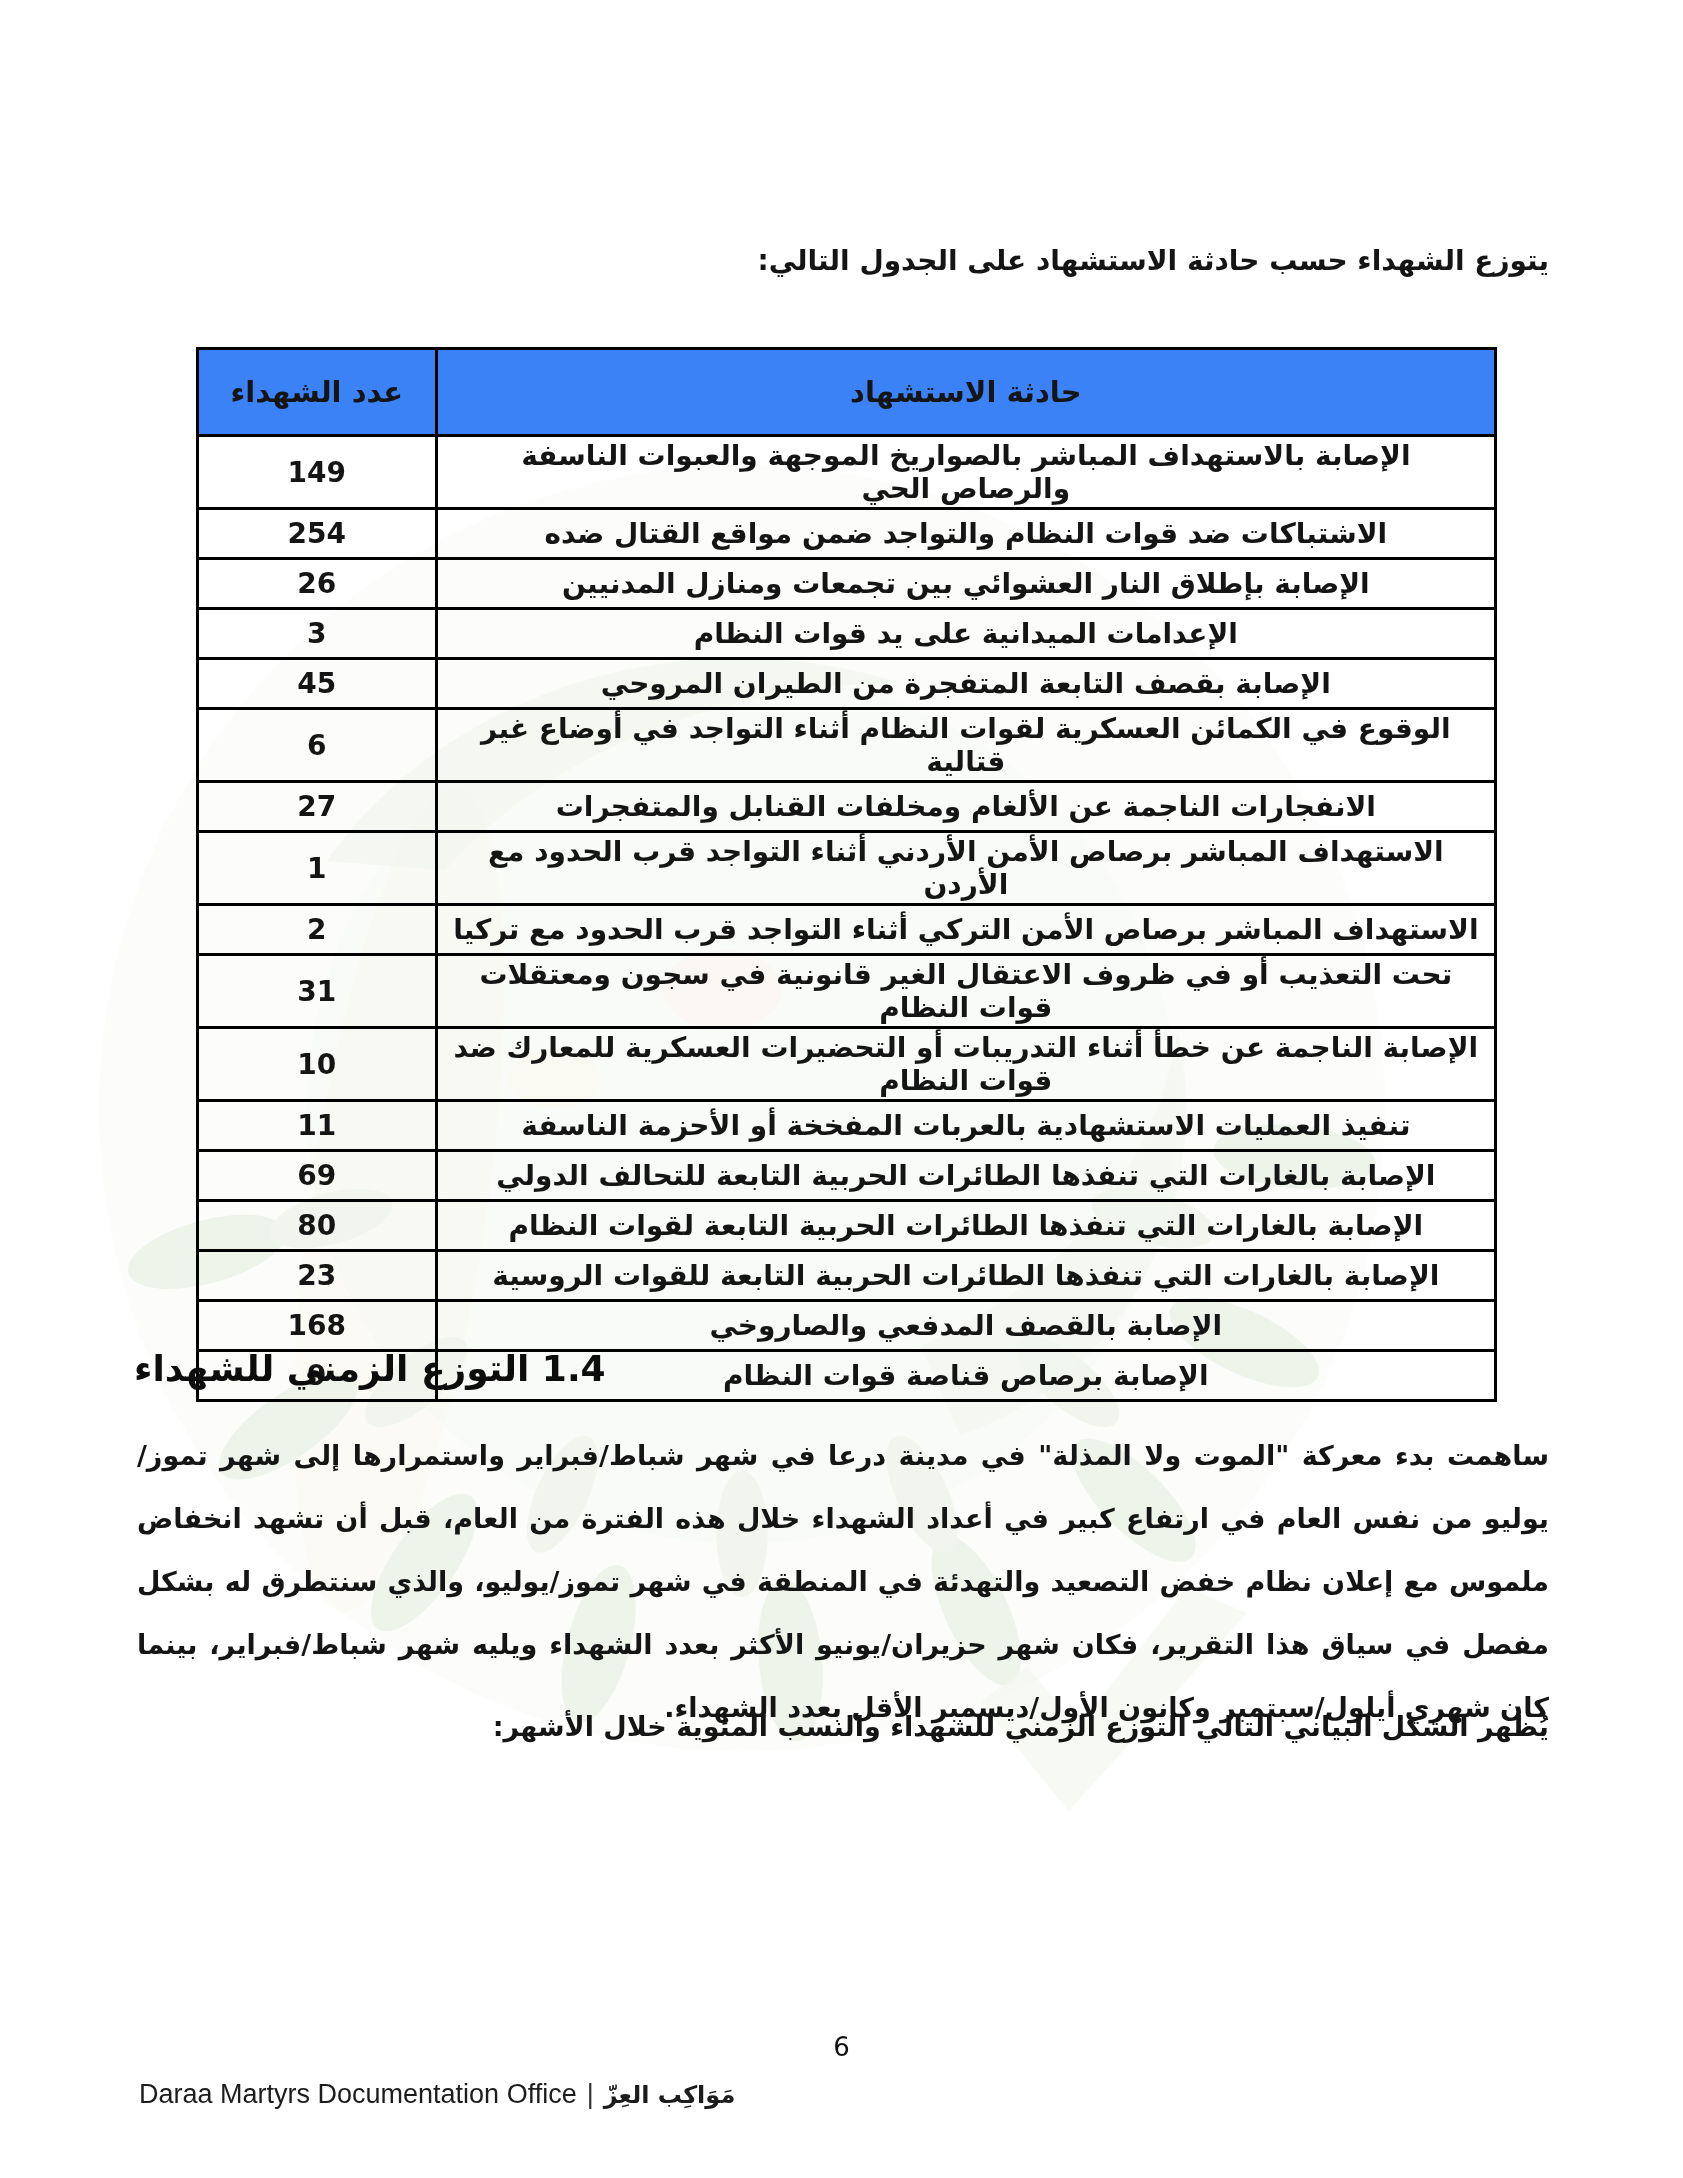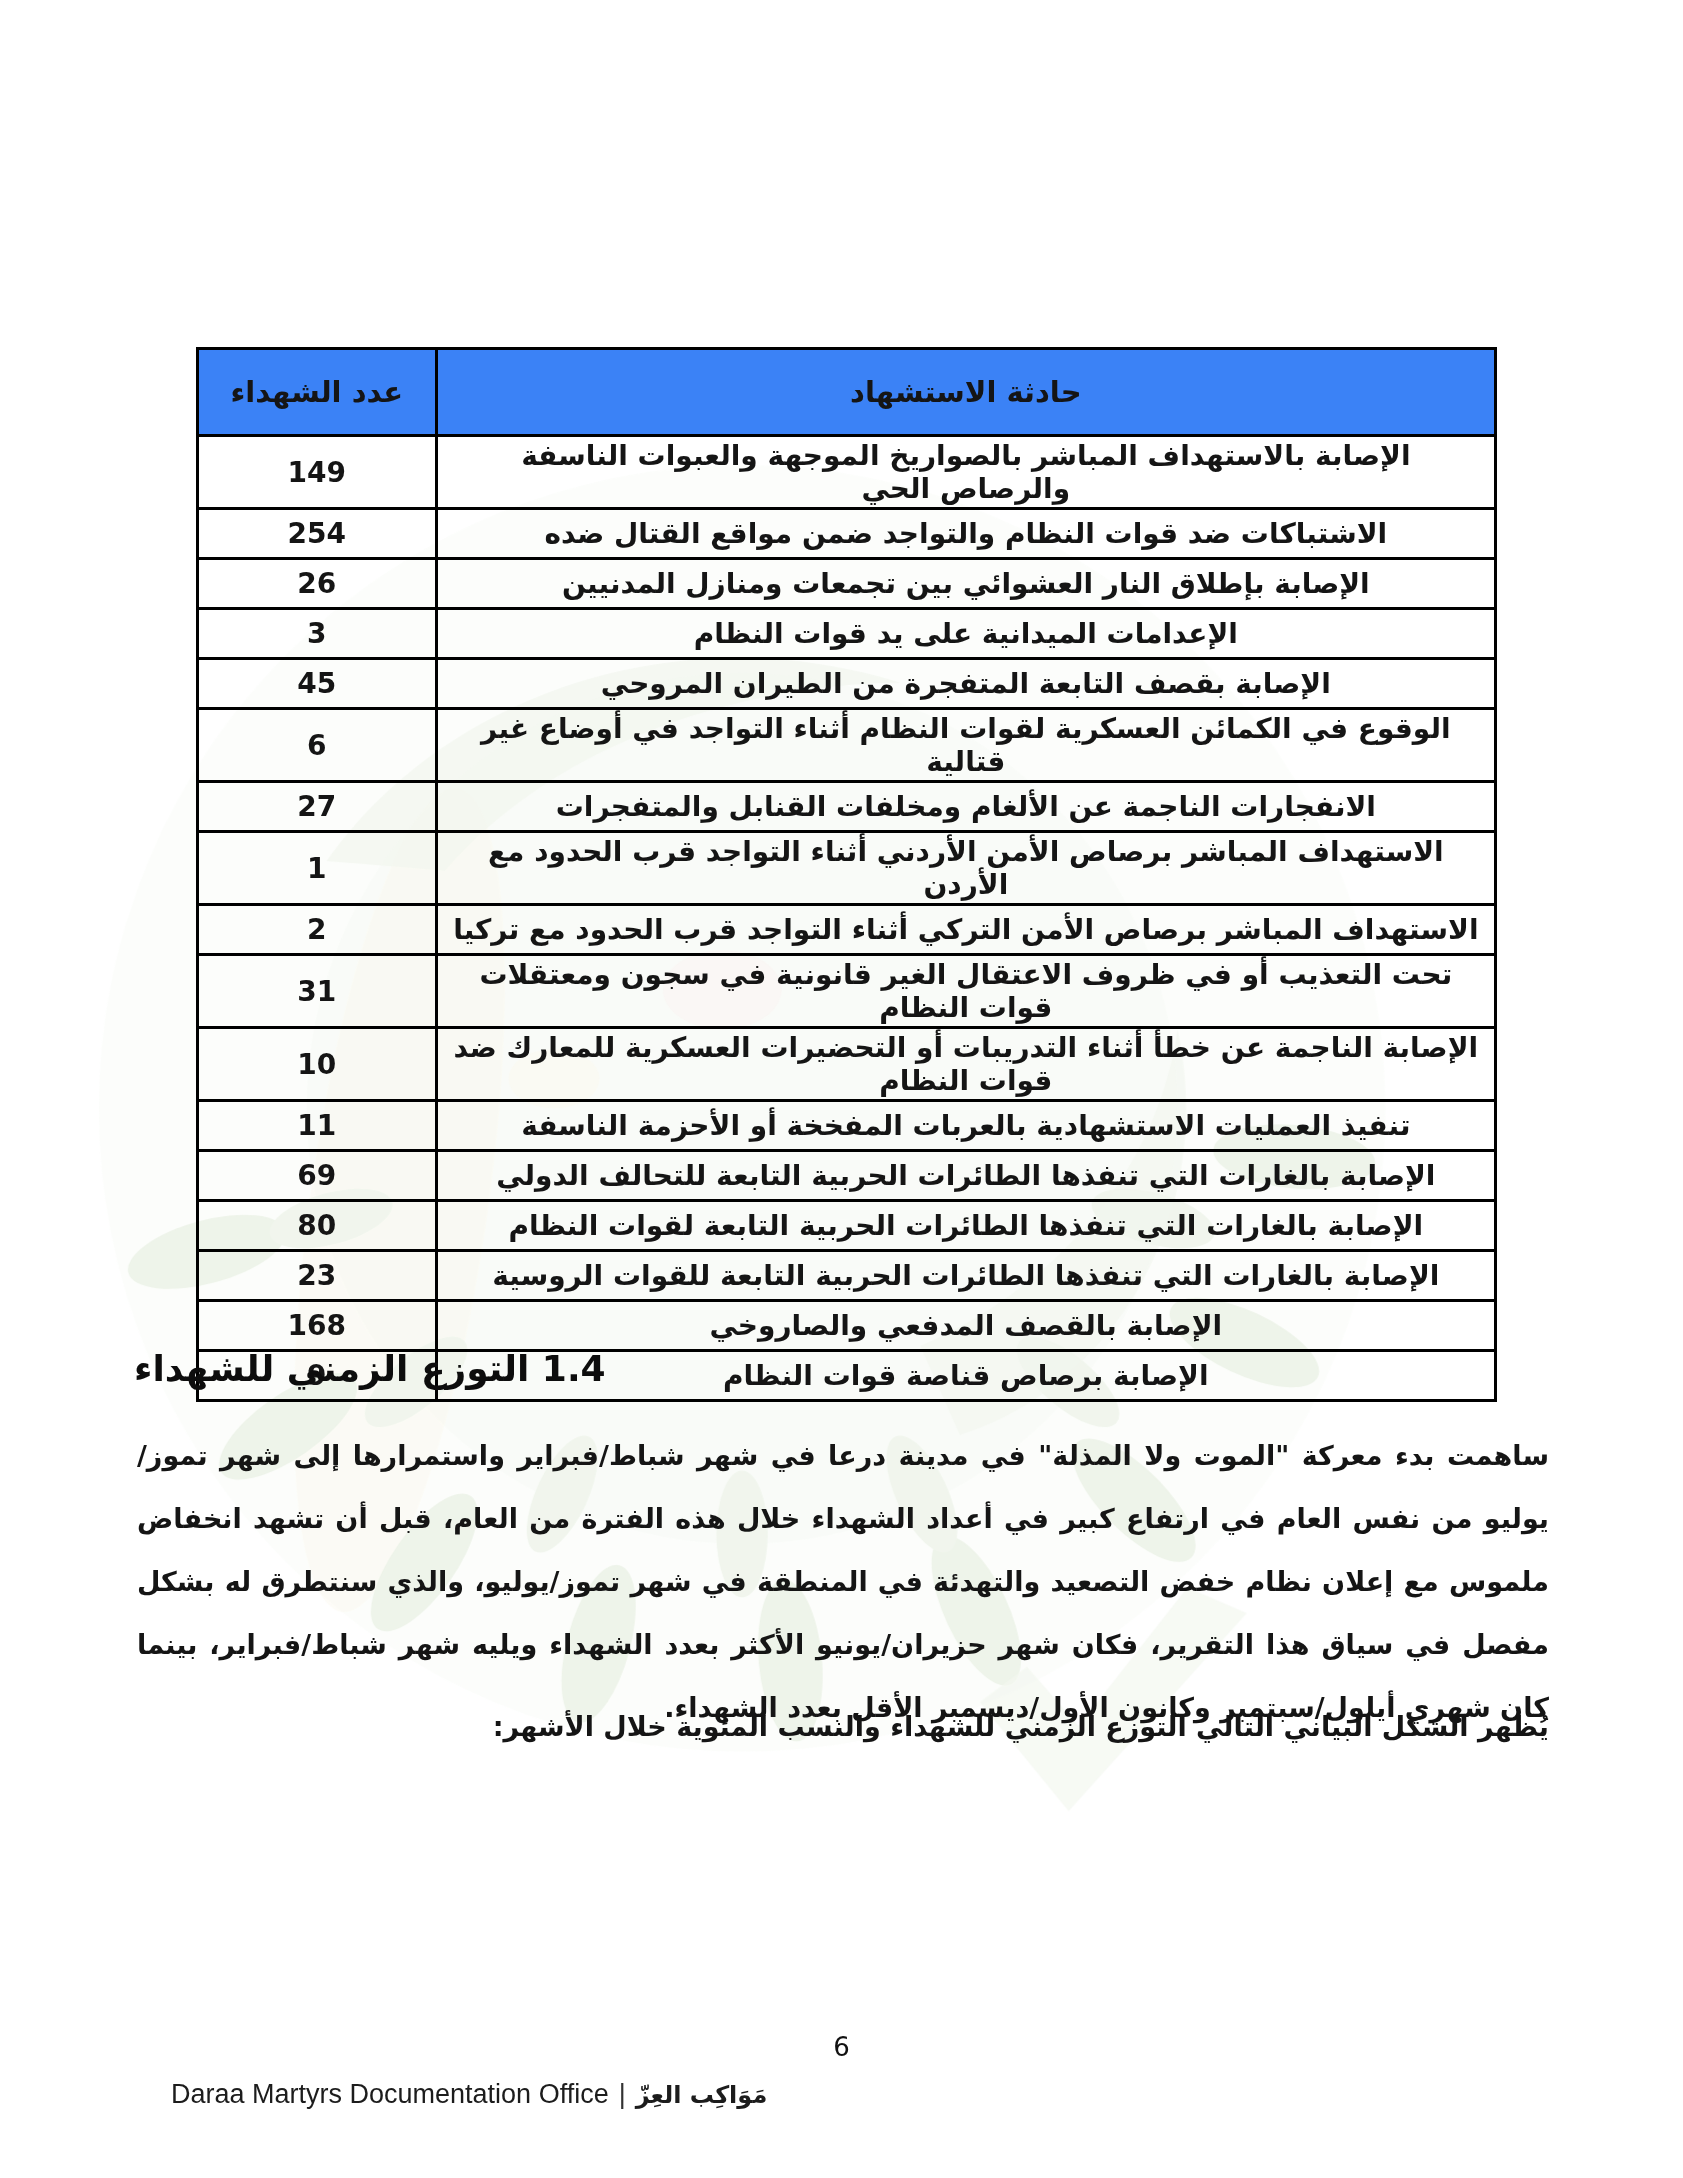--- a/index.html
+++ b/index.html
@@ -54,21 +54,20 @@
 
   .page-number {
     position:absolute; top:2032px; left:0; width:100%;
     text-align:center; font-size:26px; font-weight:400; color:#111;
   }
 
   .footer {
     position:absolute; top:2079px; left:139px;
     direction:ltr; font-size:27px; color:#1c1c1c;
     font-family:"Liberation Sans", sans-serif;
-    margin-left:32px;
   }
   .footer .org-ar { font-family:"DejaVu Sans", sans-serif; font-weight:700; font-size:24px; }
   .footer .sep { padding:0 10px; color:#333; }
 </style>
 </head>
 <body>
 
 <div class="page">
 
   <svg class="watermark" width="1346" height="1445" viewBox="0 0 1360 1460" aria-hidden="true">
@@ -103,20 +102,21 @@
       <use href="#wm-leaf-in" transform="rotate(230)"></use>
       <use href="#wm-leaf-in" transform="rotate(255)"></use>
       <path d="M -420 -250 C -300 -420, -60 -500, 160 -430 C 20 -430, -180 -380, -300 -240 Z" fill="#dfead7" opacity="0.7"></path>
       <path d="M 180 240 C 320 180, 420 60, 440 -80 C 480 100, 380 280, 220 330 Z" fill="#dfead7" opacity="0.6"></path>
       <path d="M 240 600 l 90 110 l 180 -200 l -60 -26 l -110 140 l -52 -60 z" fill="#e2ecda" opacity="0.7"></path>
     </g>
   </svg>
 
   <div class="content">
 
+    <div class="intro-line">يتوزع الشهداء حسب حادثة الاستشهاد على الجدول التالي:</div>
 
     <table class="incident-table">
       <thead>
         <tr>
           <th class="col-incident">حادثة الاستشهاد</th>
           <th class="col-count">عدد الشهداء</th>
         </tr>
       </thead>
       <tbody>
   <tr>

